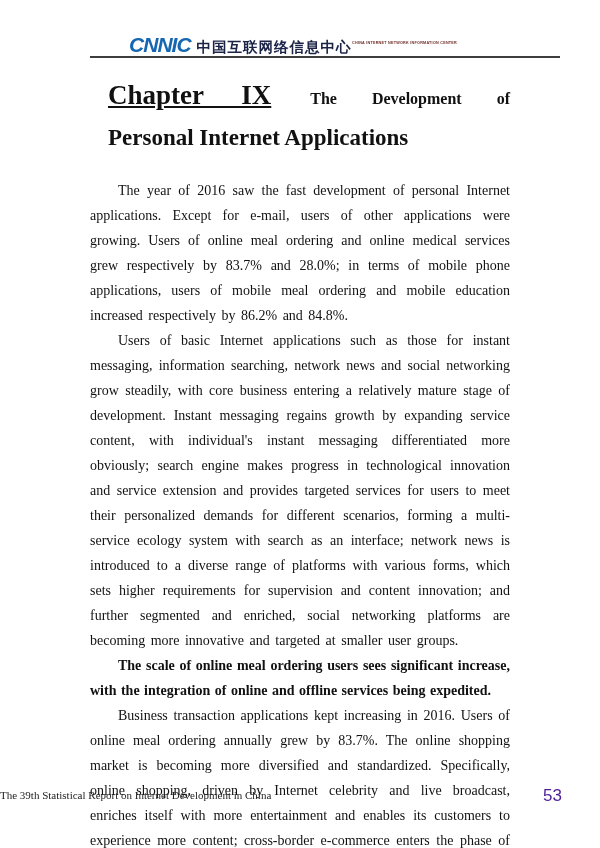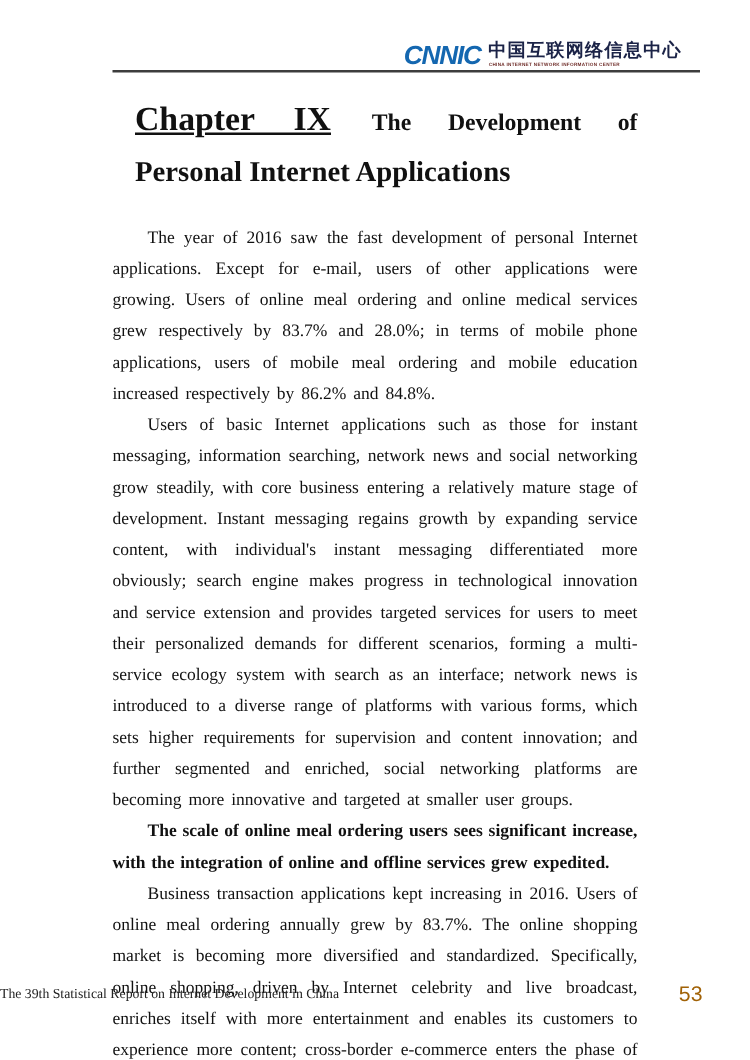--- a/index.html
+++ b/index.html
@@ -9,31 +9,31 @@
     margin:0 auto;
     background:#ffffff;
     font-family:"Liberation Serif", serif;
     color:#111;
     overflow:hidden;
   }
   
   .header{
     position:absolute;top:0;left:90px;right:40px;height:56px;
     border-bottom:2px solid #3d3d3d;
-    display:flex;justify-content:flex-end;align-items:flex-end;
+    display:flex;justify-content:center;align-items:flex-end;
   }
   .logo{display:flex;align-items:flex-end;gap:6px;padding-bottom:1px;}
   .logo-acronym{
     font-family:"Liberation Sans", sans-serif;
     font-weight:800;font-style:italic;
     font-size:21px;line-height:21px;
     letter-spacing:-1px;
     color:#1467b0;
   }
-  .logo-right{display:flex;flex-direction:column;align-items:flex-start;}
+  .logo-right{display:flex;flex-direction:row;align-items:flex-start;}
   .logo-chinese{
     font-family:"Liberation Serif", serif;
     font-weight:700;font-size:14.5px;line-height:15px;
     letter-spacing:1px;color:#1b2347;
     white-space:nowrap;
   }
   .logo-english{
     font-family:"Liberation Sans", sans-serif;
     font-size:6px;line-height:6px;
     transform:scale(0.62);transform-origin:left top;
@@ -43,41 +43,41 @@
   }
   
   .content{position:absolute;top:56px;left:90px;width:420px;}
   .doc-title{margin:17px 0 0 0;padding-left:18px;font-weight:700;}
   .title-line1{
     display:block;
     text-align:justify;text-align-last:justify;
     line-height:40px;white-space:normal;
   }
   .chapter-label{font-size:27px;text-decoration:underline;}
-  .title-rest{font-size:19px;font-family:Liberation Serif, serif;}
+  .title-rest{font-size:16px;font-family:Liberation Serif, serif;}
   .title-line2{display:block;font-size:23px;line-height:38px;}
   .body-text{margin-top:21px;}
   p.para{
     margin:0;
     font-size:14px;line-height:25px;
     text-align:justify;text-justify:inter-word;
     text-indent:28px;
     word-spacing:2px;
   }
   p.para.heading{font-weight:700;word-spacing:1px;}
   
   .footer-title{
     position:absolute;left:0;right:0;bottom:47px;
     text-align:left;
     font-size:11px;color:#222;
   }
   .page-number{
     position:absolute;right:38px;bottom:42px;
     font-family:"Liberation Sans", sans-serif;
-    font-size:17px;color:#a16207;
+    font-size:17px;color:#4c1d95;
   }
 </style>
 </head>
 <body>
 
 <div class="page">
 
   <div class="header">
     <div class="logo">
       <span class="logo-acronym">CNNIC</span>
@@ -90,21 +90,21 @@
 
   <div class="content">
     <h1 class="doc-title">
       <span class="title-line1"><span class="chapter-label">Chapter IX</span> <span class="title-rest">The Development of</span></span>
       <span class="title-line2">Personal Internet Applications</span>
     </h1>
 
     <div class="body-text">
       <p class="para">The year of 2016 saw the fast development of personal Internet applications. Except for e-mail, users of other applications were growing. Users of online meal ordering and online medical services grew respectively by 83.7% and 28.0%; in terms of mobile phone applications, users of mobile meal ordering and mobile education increased respectively by 86.2% and 84.8%.</p>
       <p class="para">Users of basic Internet applications such as those for instant messaging, information searching, network news and social networking grow steadily, with core business entering a relatively mature stage of development. Instant messaging regains growth by expanding service content, with individual's instant messaging differentiated more obviously; search engine makes progress in technological innovation and service extension and provides targeted services for users to meet their personalized demands for different scenarios, forming a multi-service ecology system with search as an interface; network news is introduced to a diverse range of platforms with various forms, which sets higher requirements for supervision and content innovation; and further segmented and enriched, social networking platforms are becoming more innovative and targeted at smaller user groups.</p>
-      <p class="para heading">The scale of online meal ordering users sees significant increase, with the integration of online and offline services grew expedited.</p>
+      <p class="para heading">The scale of online meal ordering users sees significant increase, with the integration of online and offline services being expedited.</p>
       <p class="para">Business transaction applications kept increasing in 2016. Users of online meal ordering annually grew by 83.7%. The online shopping market is becoming more diversified and standardized. Specifically, online shopping, driven by Internet celebrity and live broadcast, enriches itself with more entertainment and enables its customers to experience more content; cross-border e-commerce enters the phase of adjustment; and rural e-commerce improves its services at a faster pace. As the scale of online meal ordering users increases by leaps and bounds,</p>
     </div>
   </div>
 
   <div class="footer-title">The 39th Statistical Report on Internet Development in China</div>
   <div class="page-number">53</div>
 
 </div>
 
 </body></html>

